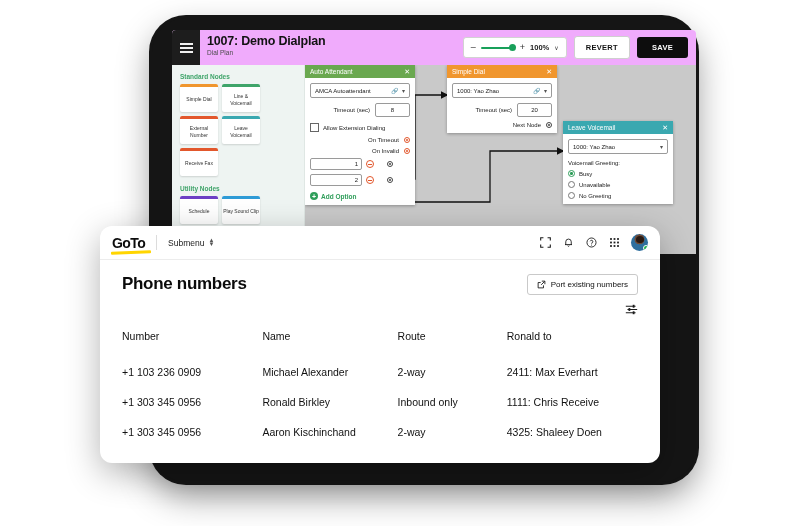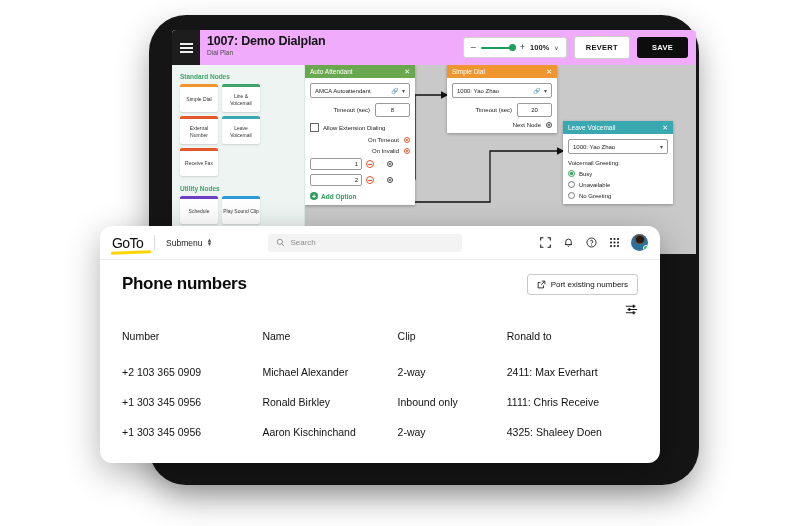--- a/index.html
+++ b/index.html
@@ -109,21 +109,21 @@
 
   
   .goto-window{
     position:absolute;left:100px;top:226px;width:560px;height:237px;
     background:#ffffff;border-radius:12px;overflow:hidden;
     box-shadow:0 10px 34px rgba(0,0,0,.30);
   }
   .goto-header{
     position:relative;height:33px;border-bottom:1px solid #ececec;display:flex;align-items:center;padding:0 12px;
   }
-  .goto-logo{position:relative;font-size:14px;font-weight:normal;color:#0c0c0c;letter-spacing:-.6px;line-height:1;}
+  .goto-logo{position:relative;font-size:14px;font-weight:bold;color:#0c0c0c;letter-spacing:-.6px;line-height:1;}
   .goto-logo::after{content:"";position:absolute;left:-1px;bottom:-4px;width:40px;height:3px;background:#ffd500;
     transform:rotate(-2.2deg);border-radius:1px;}
   .hdr-div{width:1px;height:15px;background:#dcdcdc;margin:0 11px;}
   .submenu{display:flex;align-items:center;gap:4px;font-size:8.5px;color:#1b1b1b;cursor:pointer;}
   .updown{display:flex;flex-direction:column;line-height:.62;font-size:6px;color:#555;}
   .searchbox{
     flex:1;max-width:178px;height:18px;background:#f3f3f3;border-radius:3px;
     display:flex;align-items:center;gap:5px;padding:0 8px;margin-left:56px;cursor:text;
   }
   .searchbox .ph{font-size:8px;color:#8d8d8d;}
@@ -325,27 +325,20 @@
 
     <div class="goto-header">
       <div class="goto-logo">GoTo</div>
       <div class="hdr-div"></div>
       <div class="submenu">
         <span>Submenu</span>
         <span class="updown">
             <span>▲</span>
             <span>▼</span>
           </span>
-      </div>
-      <div class="searchbox">
-        <svg width="9" height="9" viewBox="0 0 16 16">
-          <circle cx="6.8" cy="6.8" r="4.6" fill="none" stroke="#8d8d8d" stroke-width="1.6"></circle>
-          <line x1="10.4" y1="10.4" x2="14.4" y2="14.4" stroke="#8d8d8d" stroke-width="1.6"></line>
-        </svg>
-        <span class="ph">Search</span>
       </div>
       <div class="hdr-right">
         <span class="hicon">
           <svg width="11" height="11" viewBox="0 0 16 16">
             <path d="M1,5 V1 H5 M11,1 H15 V5 M15,11 V15 H11 M5,15 H1 V11" fill="none" stroke="#1b1b1b" stroke-width="1.6"></path>
           </svg>
         </span>
         <span class="hicon">
           <svg width="11" height="11" viewBox="0 0 16 16">
             <path d="M4,11 V7 a4,4 0 0 1 8,0 v4 h1 H3 Z" fill="none" stroke="#1b1b1b" stroke-width="1.3"></path>
@@ -407,27 +400,27 @@
               <rect x="9.5" y="10.2" width="2.2" height="3.6"></rect>
           </g>
         </svg>
       </div>
 
       <table class="numbers">
         <thead>
           <tr>
             <th class="col-number">Number</th>
             <th class="col-name">Name</th>
-            <th class="col-type">Clip</th>
+            <th class="col-type">Route</th>
             <th class="col-route">Ronald to</th>
           </tr>
         </thead>
         <tbody>
           <tr>
-            <td>+2 103 365 0909</td>
+            <td>+1 103 236 0909</td>
             <td>Michael Alexander</td>
             <td>2-way</td>
             <td>2411: Max Everhart</td>
           </tr>
           <tr>
             <td>+1 303 345 0956</td>
             <td>Ronald Birkley</td>
             <td>Inbound only</td>
             <td>1111: Chris Receive</td>
           </tr>

